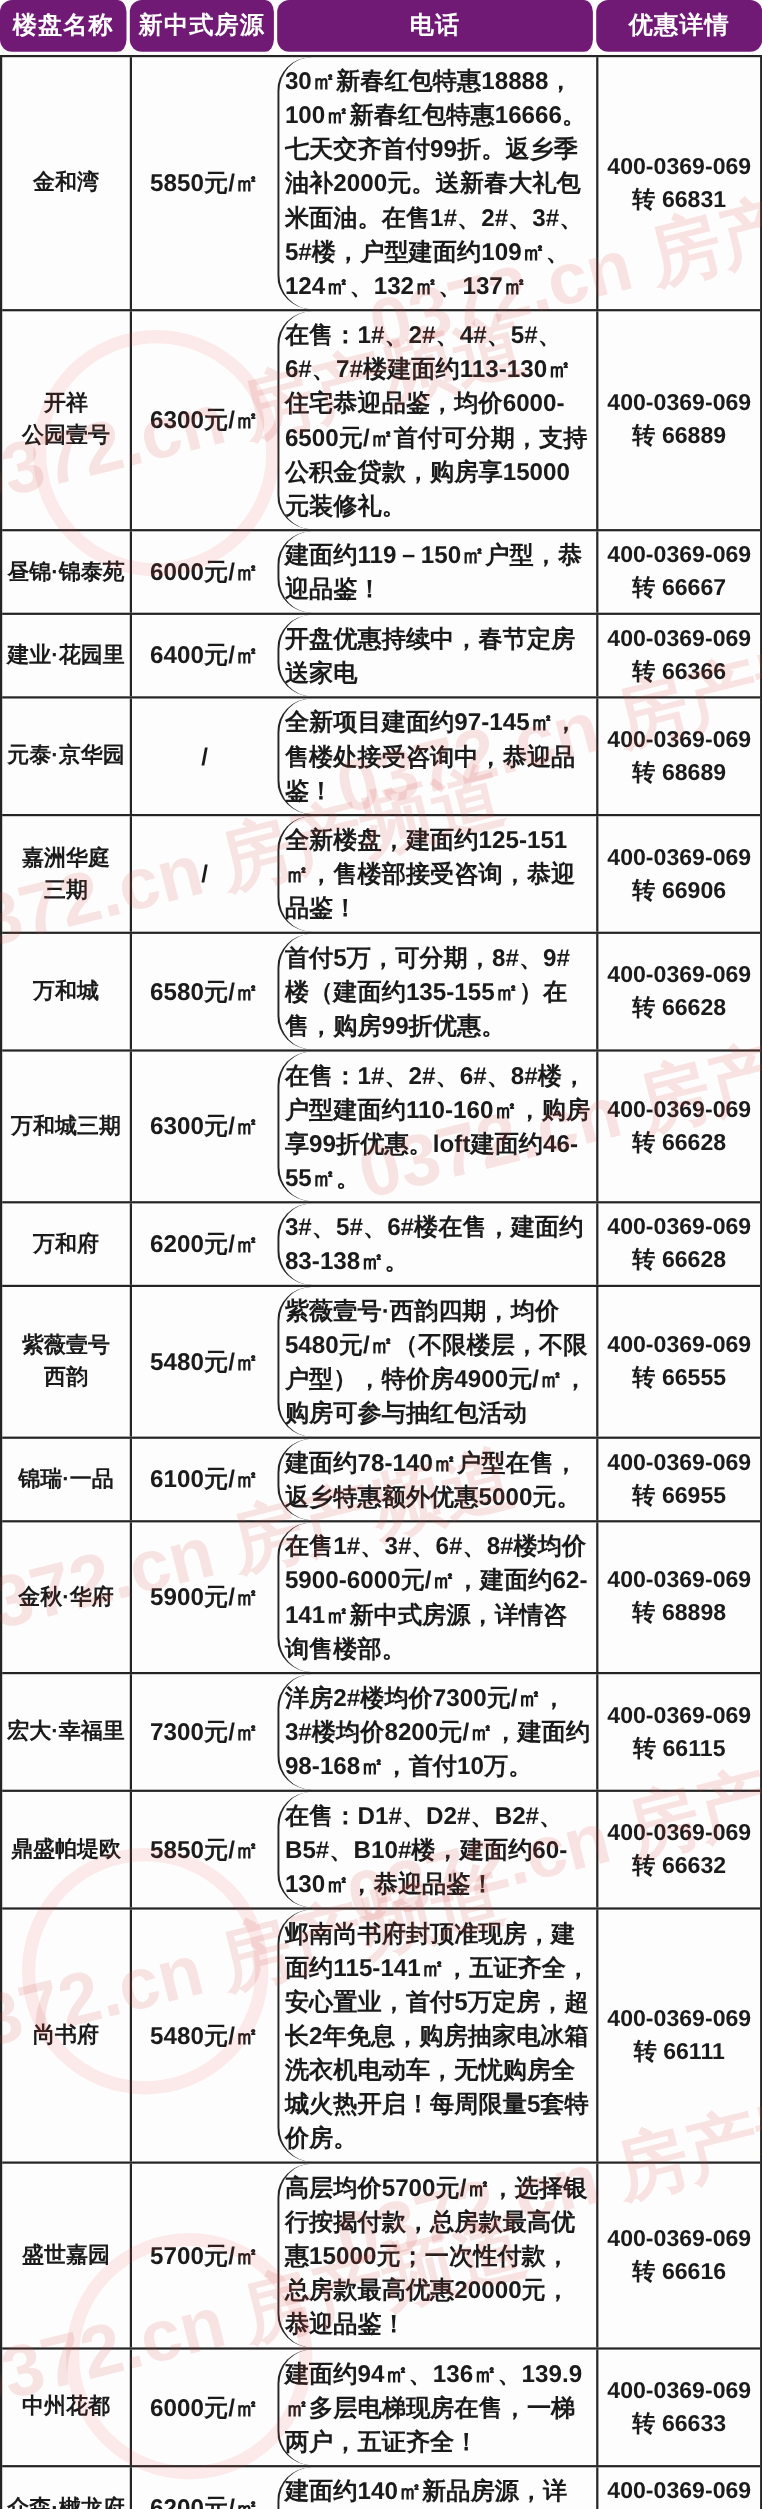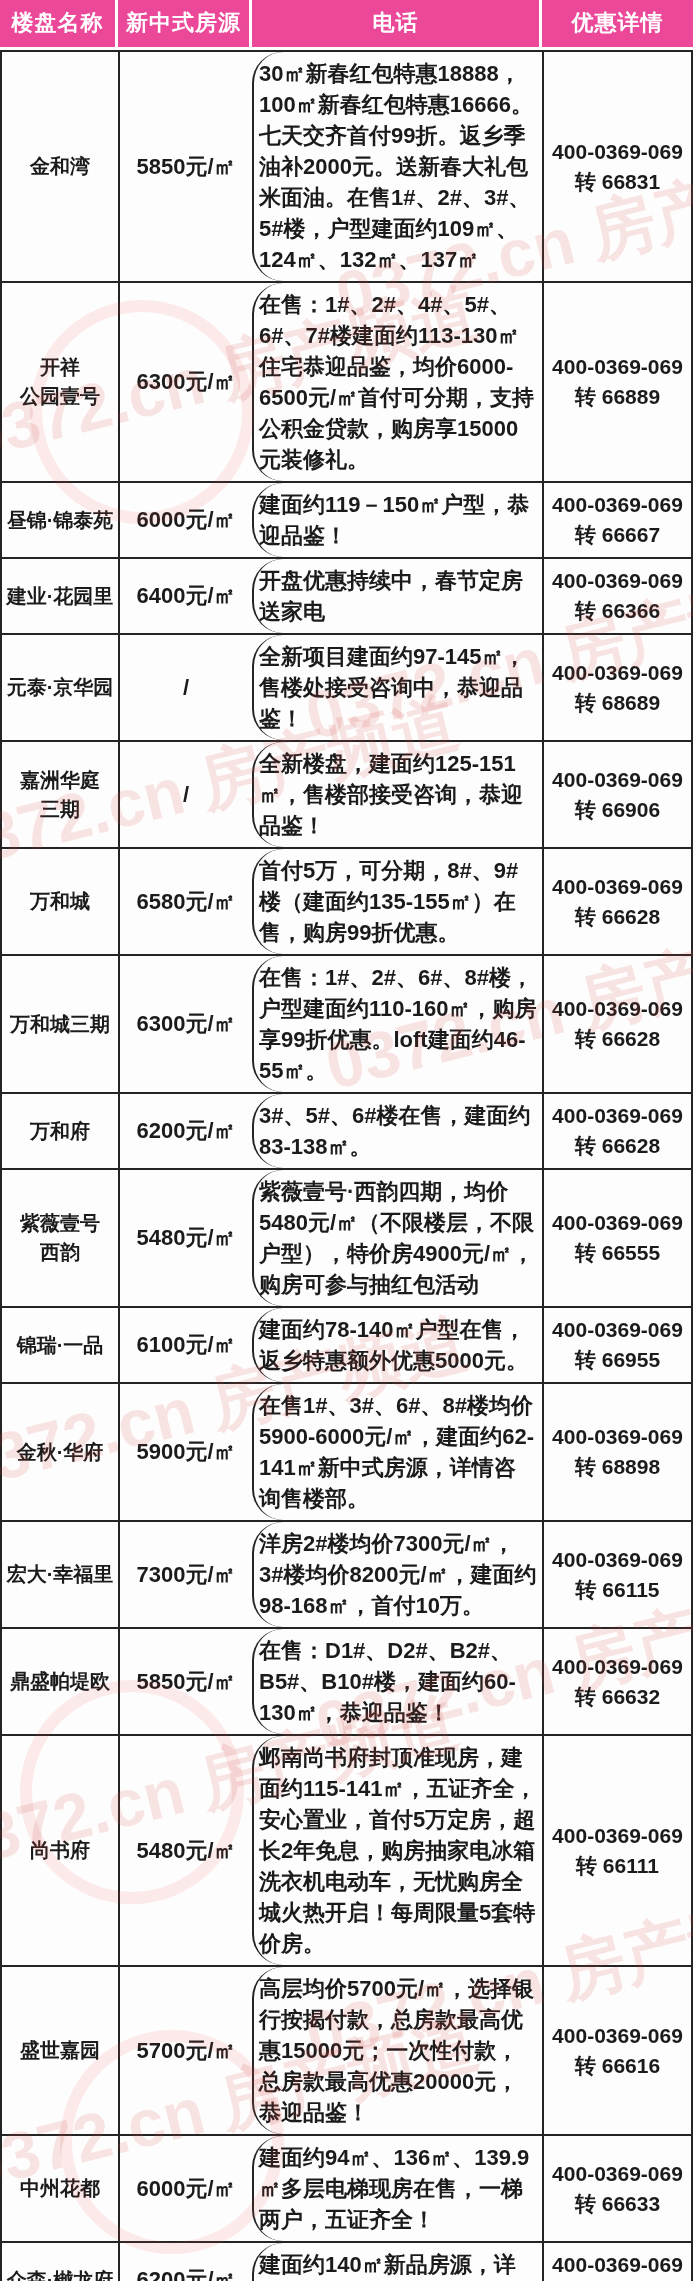--- a/index.html
+++ b/index.html
@@ -1,23 +1,23 @@
 <!DOCTYPE html>
 <html><head>
 <meta charset="utf-8">
 <style>
   html,body{margin:0;padding:0;background:#ffffff;}
   body{width:693px;font-family:"Liberation Sans","DejaVu Sans",sans-serif;}
   .page{position:relative;width:693px;overflow:hidden;background:#fefdfd;}
 
   
   .thead{display:grid;grid-template-columns:118px 134px 290px 151px;}
-  .th{box-sizing:border-box;background:#ec4899;color:#ffffff;font-weight:700;
+  .th{box-sizing:border-box;background:#701a75;color:#ffffff;font-weight:700;
       font-size:22px;text-align:center;padding:8px 0 9px 0;letter-spacing:1px;
-      border-right:3px solid #ffffff;}
+      border-right:3px solid #ffffff;border-radius:11px;}
   .th:last-child{border-right:none;}
 
   
   .tbody{border:2px solid #242424;margin-top:3px;background:transparent;}
   .row{display:grid;grid-template-columns:116px 134px 290px 149px;border-top:2px solid #242424;}
   .row:first-child{border-top:none;}
   .cell{box-sizing:border-box;border-left:2px solid #242424;color:#1b1b1b;
         display:flex;flex-direction:column;justify-content:center;}
   .cell:first-child{border-left:none;}
   .name{font-size:20px;font-weight:700;text-align:center;white-space:pre-line;

